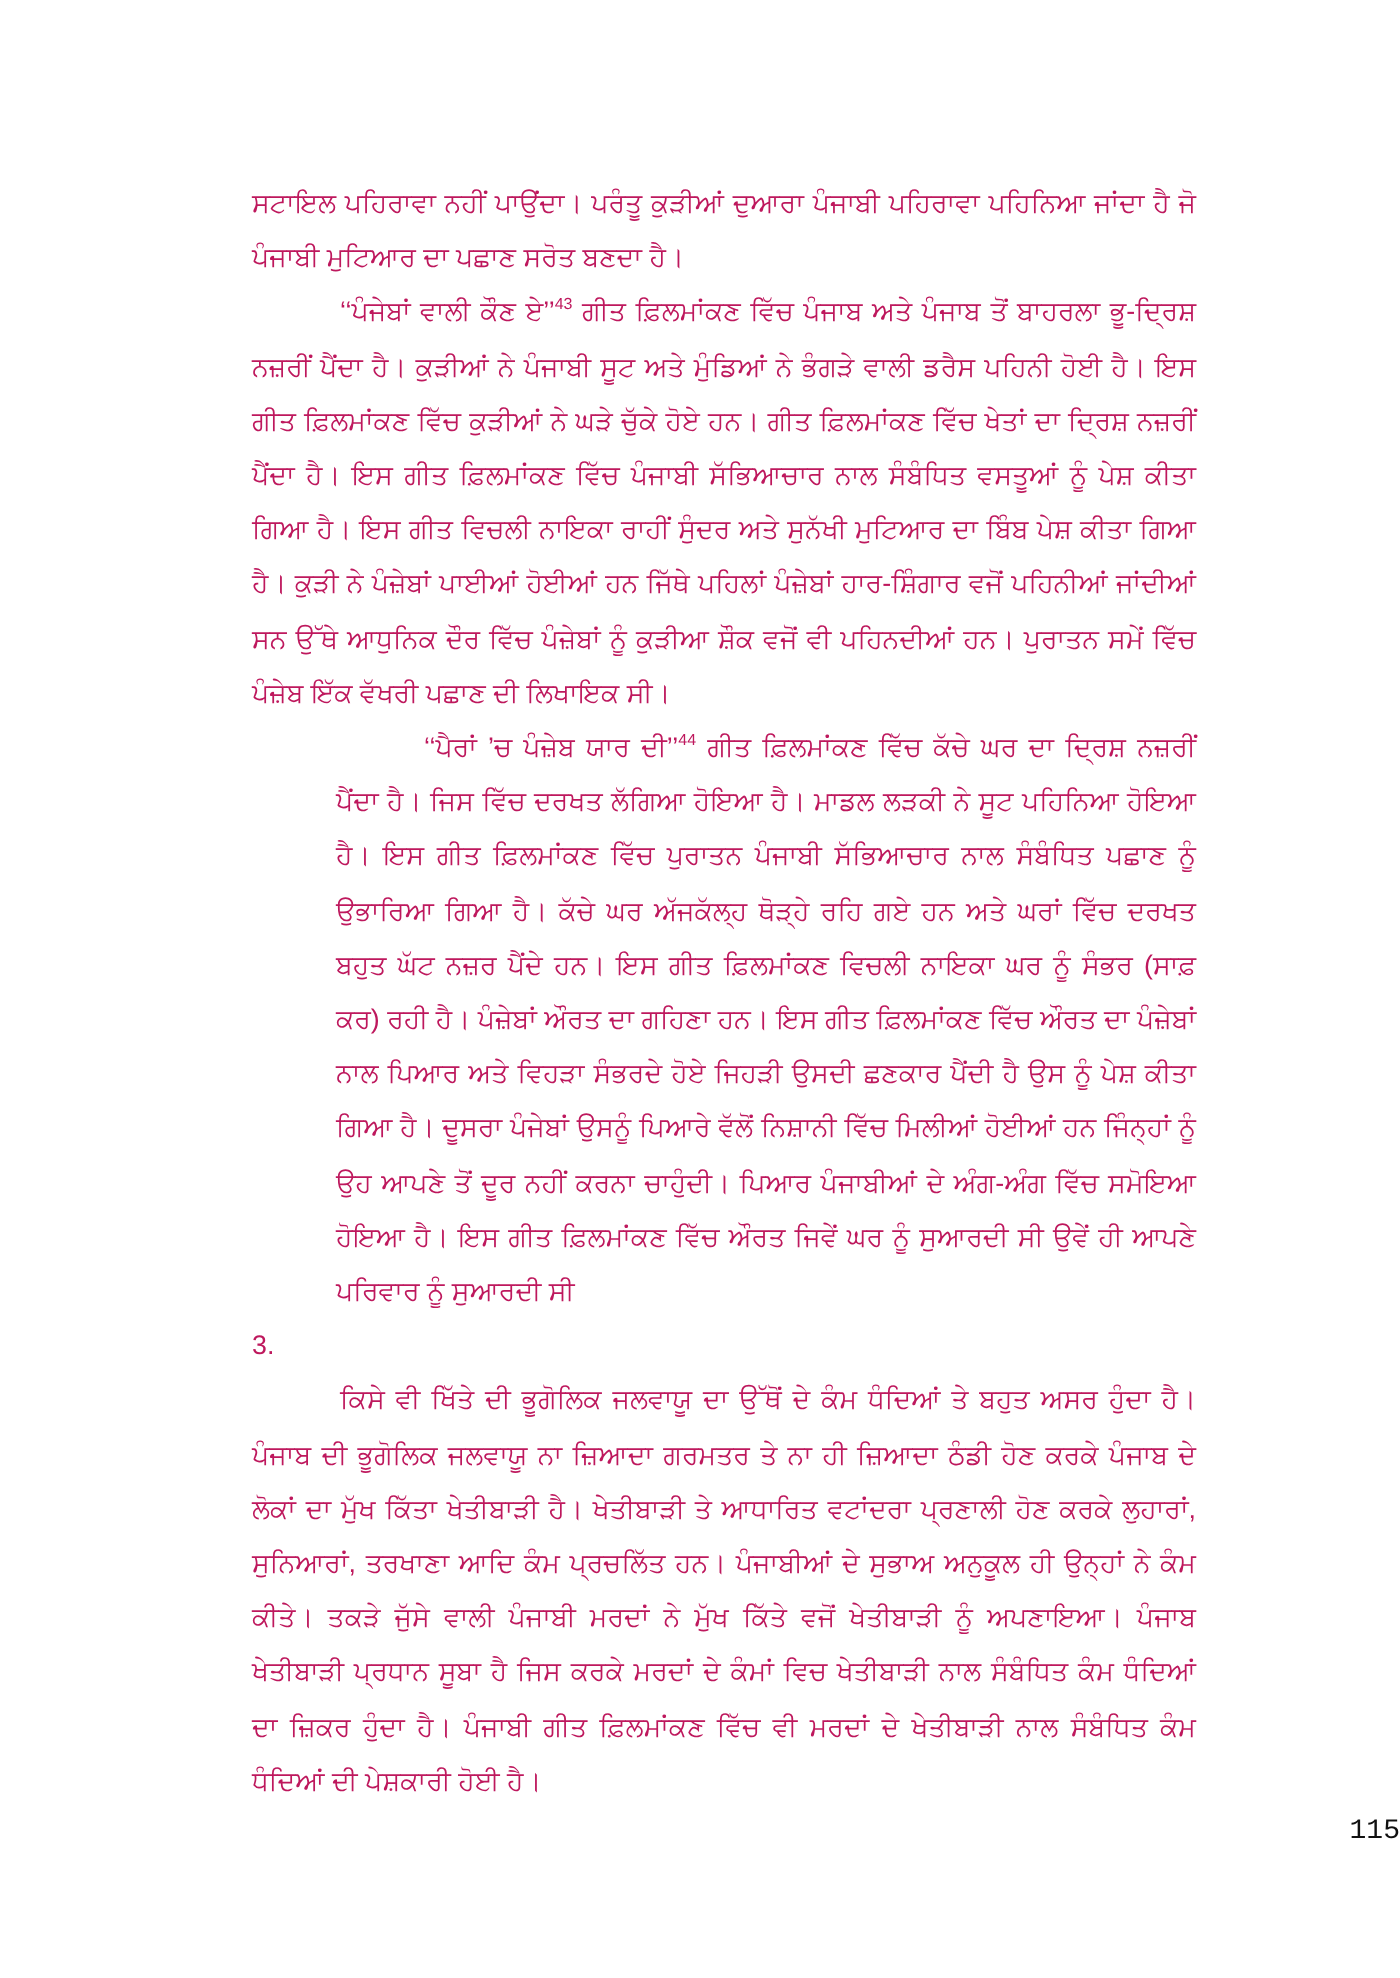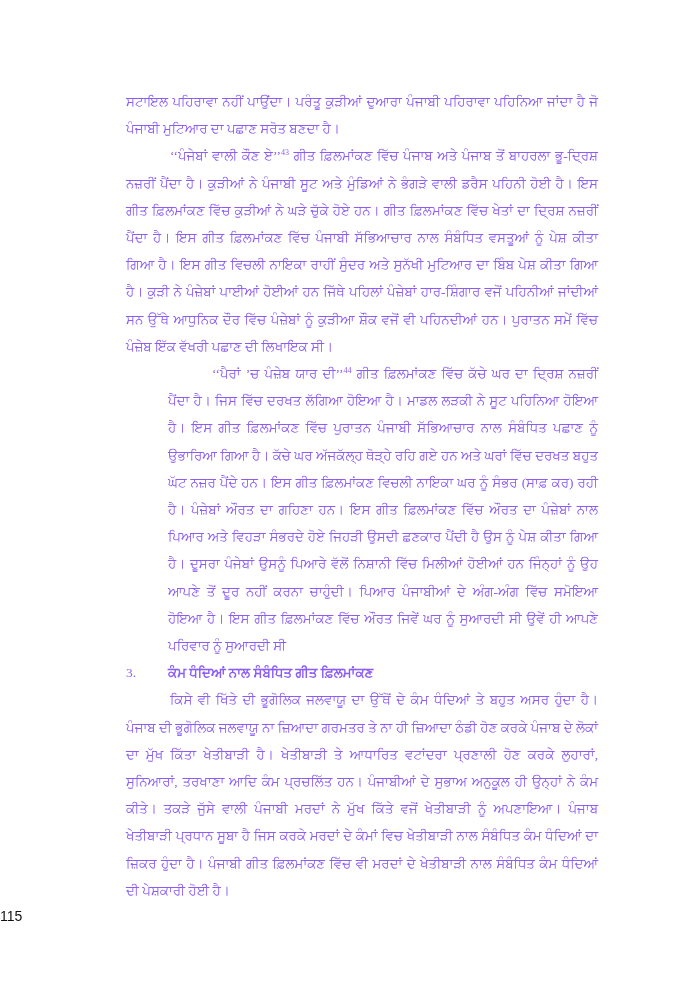--- a/index.html
+++ b/index.html
@@ -2,22 +2,22 @@
 <html><head>
 <meta charset="utf-8">
 <style>
   html, body { margin: 0; padding: 0; background: #ffffff; }
   body { width: 700px; height: 989px; position: relative; overflow: hidden; }
   .page {
     position: absolute;
     left: 126px;
     top: 88px;
     width: 472px;
-    color: #8b5cf6;
-    font-family: Liberation Serif, serif;
+    color: #be185d;
+    font-family: Liberation Sans, sans-serif;
     font-size: 13.4px;
     line-height: 27.2px;
   }
   .para {
     margin: 0;
     text-align: justify;
     text-align-last: left;
   }
   .para.indent { text-indent: 44px; }
   .para + .para { margin-top: 0; }
@@ -27,38 +27,37 @@
     display: flex;
     margin: 0;
     font-weight: bold;
     line-height: 27.2px;
   }
   .heading .num { width: 42px; font-weight: normal; }
   .page-number {
     position: absolute;
     left: 0; width: 700px;
     top: 908px;
-    text-align: left;
-    font-family: Liberation Sans, sans-serif;
+    text-align: right;
+    font-family: Liberation Mono, monospace;
     font-size: 14px;
     color: #111;
   }
 </style>
 </head>
 <body>
 
 <div class="page">
 
   <p class="para">ਸਟਾਇਲ ਪਹਿਰਾਵਾ ਨਹੀਂ ਪਾਉਂਦਾ। ਪਰੰਤੂ ਕੁੜੀਆਂ ਦੁਆਰਾ ਪੰਜਾਬੀ ਪਹਿਰਾਵਾ ਪਹਿਨਿਆ ਜਾਂਦਾ ਹੈ ਜੋ ਪੰਜਾਬੀ ਮੁਟਿਆਰ ਦਾ ਪਛਾਣ ਸਰੋਤ ਬਣਦਾ ਹੈ।</p>
 
   <p class="para indent"><span>‘‘ਪੰਜੇਬਾਂ ਵਾਲੀ ਕੌਣ ਏ’’</span><sup>43</sup><span> ਗੀਤ ਫ਼ਿਲਮਾਂਕਣ ਵਿੱਚ ਪੰਜਾਬ ਅਤੇ ਪੰਜਾਬ ਤੋਂ ਬਾਹਰਲਾ ਭੂ-ਦ੍ਰਿਸ਼ ਨਜ਼ਰੀਂ ਪੈਂਦਾ ਹੈ। ਕੁੜੀਆਂ ਨੇ ਪੰਜਾਬੀ ਸੂਟ ਅਤੇ ਮੁੰਡਿਆਂ ਨੇ ਭੰਗੜੇ ਵਾਲੀ ਡਰੈਸ ਪਹਿਨੀ ਹੋਈ ਹੈ। ਇਸ ਗੀਤ ਫ਼ਿਲਮਾਂਕਣ ਵਿੱਚ ਕੁੜੀਆਂ ਨੇ ਘੜੇ ਚੁੱਕੇ ਹੋਏ ਹਨ। ਗੀਤ ਫ਼ਿਲਮਾਂਕਣ ਵਿੱਚ ਖੇਤਾਂ ਦਾ ਦ੍ਰਿਸ਼ ਨਜ਼ਰੀਂ ਪੈਂਦਾ ਹੈ। ਇਸ ਗੀਤ ਫ਼ਿਲਮਾਂਕਣ ਵਿੱਚ ਪੰਜਾਬੀ ਸੱਭਿਆਚਾਰ ਨਾਲ ਸੰਬੰਧਿਤ ਵਸਤੂਆਂ ਨੂੰ ਪੇਸ਼ ਕੀਤਾ ਗਿਆ ਹੈ। ਇਸ ਗੀਤ ਵਿਚਲੀ ਨਾਇਕਾ ਰਾਹੀਂ ਸੁੰਦਰ ਅਤੇ ਸੁਨੱਖੀ ਮੁਟਿਆਰ ਦਾ ਬਿੰਬ ਪੇਸ਼ ਕੀਤਾ ਗਿਆ ਹੈ। ਕੁੜੀ ਨੇ ਪੰਜ਼ੇਬਾਂ ਪਾਈਆਂ ਹੋਈਆਂ ਹਨ ਜਿੱਥੇ ਪਹਿਲਾਂ ਪੰਜ਼ੇਬਾਂ ਹਾਰ-ਸ਼ਿੰਗਾਰ ਵਜੋਂ ਪਹਿਨੀਆਂ ਜਾਂਦੀਆਂ ਸਨ ਉੱਥੇ ਆਧੁਨਿਕ ਦੌਰ ਵਿੱਚ ਪੰਜ਼ੇਬਾਂ ਨੂੰ ਕੁੜੀਆ ਸ਼ੌਕ ਵਜੋਂ ਵੀ ਪਹਿਨਦੀਆਂ ਹਨ। ਪੁਰਾਤਨ ਸਮੇਂ ਵਿੱਚ ਪੰਜ਼ੇਬ ਇੱਕ ਵੱਖਰੀ ਪਛਾਣ ਦੀ ਲਿਖਾਇਕ ਸੀ।</span></p>
 
   <p class="para indent gap"><span>‘‘ਪੈਰਾਂ ’ਚ ਪੰਜ਼ੇਬ ਯਾਰ ਦੀ’’</span><sup>44</sup><span> ਗੀਤ ਫ਼ਿਲਮਾਂਕਣ ਵਿੱਚ ਕੱਚੇ ਘਰ ਦਾ ਦ੍ਰਿਸ਼ ਨਜ਼ਰੀਂ ਪੈਂਦਾ ਹੈ। ਜਿਸ ਵਿੱਚ ਦਰਖਤ ਲੱਗਿਆ ਹੋਇਆ ਹੈ। ਮਾਡਲ ਲੜਕੀ ਨੇ ਸੂਟ ਪਹਿਨਿਆ ਹੋਇਆ ਹੈ। ਇਸ ਗੀਤ ਫ਼ਿਲਮਾਂਕਣ ਵਿੱਚ ਪੁਰਾਤਨ ਪੰਜਾਬੀ ਸੱਭਿਆਚਾਰ ਨਾਲ ਸੰਬੰਧਿਤ ਪਛਾਣ ਨੂੰ ਉਭਾਰਿਆ ਗਿਆ ਹੈ। ਕੱਚੇ ਘਰ ਅੱਜਕੱਲ੍ਹ ਥੋੜ੍ਹੇ ਰਹਿ ਗਏ ਹਨ ਅਤੇ ਘਰਾਂ ਵਿੱਚ ਦਰਖਤ ਬਹੁਤ ਘੱਟ ਨਜ਼ਰ ਪੈਂਦੇ ਹਨ। ਇਸ ਗੀਤ ਫ਼ਿਲਮਾਂਕਣ ਵਿਚਲੀ ਨਾਇਕਾ ਘਰ ਨੂੰ ਸੰਭਰ (ਸਾਫ਼ ਕਰ) ਰਹੀ ਹੈ। ਪੰਜ਼ੇਬਾਂ ਔਰਤ ਦਾ ਗਹਿਣਾ ਹਨ। ਇਸ ਗੀਤ ਫ਼ਿਲਮਾਂਕਣ ਵਿੱਚ ਔਰਤ ਦਾ ਪੰਜ਼ੇਬਾਂ ਨਾਲ ਪਿਆਰ ਅਤੇ ਵਿਹੜਾ ਸੰਭਰਦੇ ਹੋਏ ਜਿਹੜੀ ਉਸਦੀ ਛਣਕਾਰ ਪੈਂਦੀ ਹੈ ਉਸ ਨੂੰ ਪੇਸ਼ ਕੀਤਾ ਗਿਆ ਹੈ। ਦੂਸਰਾ ਪੰਜੇਬਾਂ ਉਸਨੂੰ ਪਿਆਰੇ ਵੱਲੋਂ ਨਿਸ਼ਾਨੀ ਵਿੱਚ ਮਿਲੀਆਂ ਹੋਈਆਂ ਹਨ ਜਿੰਨ੍ਹਾਂ ਨੂੰ ਉਹ ਆਪਣੇ ਤੋਂ ਦੂਰ ਨਹੀਂ ਕਰਨਾ ਚਾਹੁੰਦੀ। ਪਿਆਰ ਪੰਜਾਬੀਆਂ ਦੇ ਅੰਗ-ਅੰਗ ਵਿੱਚ ਸਮੋਇਆ ਹੋਇਆ ਹੈ। ਇਸ ਗੀਤ ਫ਼ਿਲਮਾਂਕਣ ਵਿੱਚ ਔਰਤ ਜਿਵੇਂ ਘਰ ਨੂੰ ਸੁਆਰਦੀ ਸੀ ਉਵੇਂ ਹੀ ਆਪਣੇ ਪਰਿਵਾਰ ਨੂੰ ਸੁਆਰਦੀ ਸੀ</span></p>
 
   <div class="heading">
     <span class="num">3.</span>
-    <span>ਕੰਮ ਧੰਦਿਆਂ ਨਾਲ ਸੰਬੰਧਿਤ ਗੀਤ ਫ਼ਿਲਮਾਂਕਣ</span>
   </div>
 
   <p class="para indent">ਕਿਸੇ ਵੀ ਖਿੱਤੇ ਦੀ ਭੂਗੋਲਿਕ ਜਲਵਾਯੂ ਦਾ ਉੱਥੋਂ ਦੇ ਕੰਮ ਧੰਦਿਆਂ ਤੇ ਬਹੁਤ ਅਸਰ ਹੁੰਦਾ ਹੈ। ਪੰਜਾਬ ਦੀ ਭੂਗੋਲਿਕ ਜਲਵਾਯੂ ਨਾ ਜ਼ਿਆਦਾ ਗਰਮਤਰ ਤੇ ਨਾ ਹੀ ਜ਼ਿਆਦਾ ਠੰਡੀ ਹੋਣ ਕਰਕੇ ਪੰਜਾਬ ਦੇ ਲੋਕਾਂ ਦਾ ਮੁੱਖ ਕਿੱਤਾ ਖੇਤੀਬਾੜੀ ਹੈ। ਖੇਤੀਬਾੜੀ ਤੇ ਆਧਾਰਿਤ ਵਟਾਂਦਰਾ ਪ੍ਰਣਾਲੀ ਹੋਣ ਕਰਕੇ ਲੁਹਾਰਾਂ, ਸੁਨਿਆਰਾਂ, ਤਰਖਾਣਾ ਆਦਿ ਕੰਮ ਪ੍ਰਚਲਿੱਤ ਹਨ। ਪੰਜਾਬੀਆਂ ਦੇ ਸੁਭਾਅ ਅਨੁਕੂਲ ਹੀ ਉਨ੍ਹਾਂ ਨੇ ਕੰਮ ਕੀਤੇ। ਤਕੜੇ ਜੁੱਸੇ ਵਾਲੀ ਪੰਜਾਬੀ ਮਰਦਾਂ ਨੇ ਮੁੱਖ ਕਿੱਤੇ ਵਜੋਂ ਖੇਤੀਬਾੜੀ ਨੂੰ ਅਪਣਾਇਆ। ਪੰਜਾਬ ਖੇਤੀਬਾੜੀ ਪ੍ਰਧਾਨ ਸੂਬਾ ਹੈ ਜਿਸ ਕਰਕੇ ਮਰਦਾਂ ਦੇ ਕੰਮਾਂ ਵਿਚ ਖੇਤੀਬਾੜੀ ਨਾਲ ਸੰਬੰਧਿਤ ਕੰਮ ਧੰਦਿਆਂ ਦਾ ਜ਼ਿਕਰ ਹੁੰਦਾ ਹੈ। ਪੰਜਾਬੀ ਗੀਤ ਫ਼ਿਲਮਾਂਕਣ ਵਿੱਚ ਵੀ ਮਰਦਾਂ ਦੇ ਖੇਤੀਬਾੜੀ ਨਾਲ ਸੰਬੰਧਿਤ ਕੰਮ ਧੰਦਿਆਂ ਦੀ ਪੇਸ਼ਕਾਰੀ ਹੋਈ ਹੈ।</p>
 </div>
 
 <div class="page-number">115</div>
 
 </body></html>

